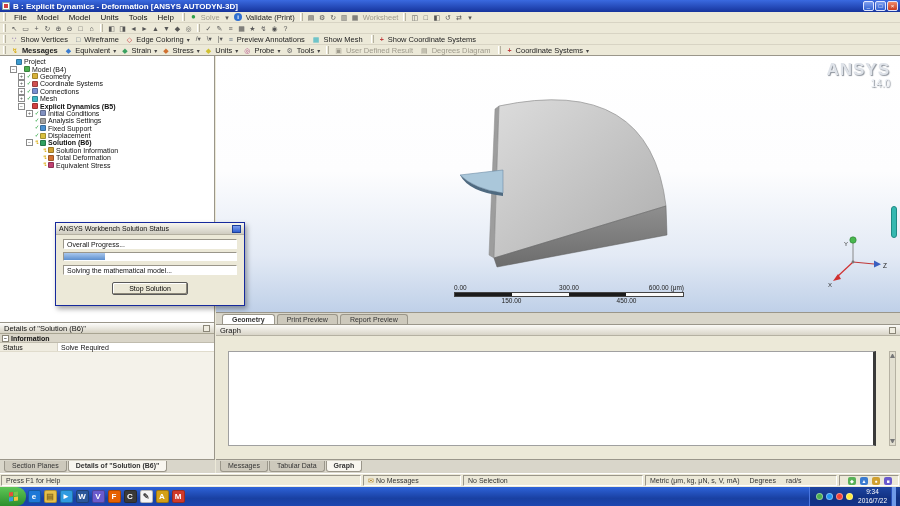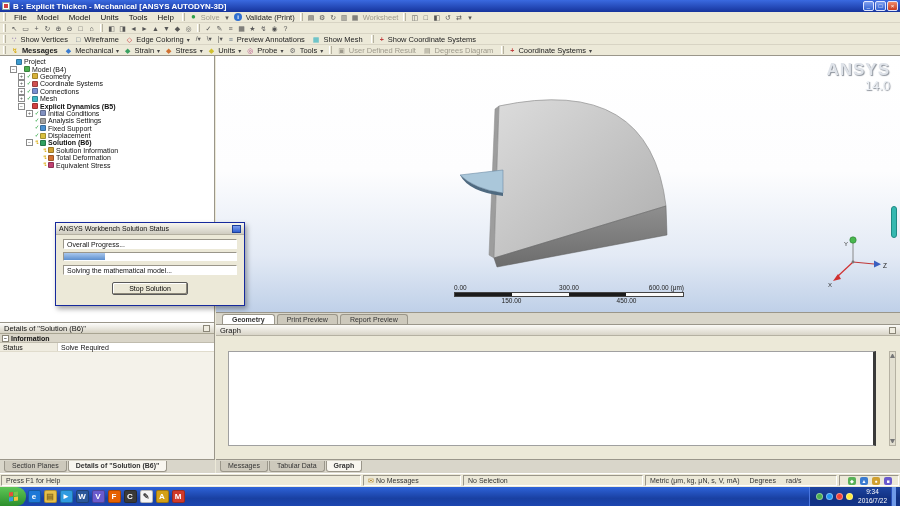--- a/index.html
+++ b/index.html
@@ -68,21 +68,21 @@
   .btab.active{background:#f8f6ef;font-weight:bold}
   .left-tabbar{left:0;top:459px;width:215px}
   .right-tabbar{left:216px;top:459px;width:684px}
 
   
   .viewport{left:216px;top:56px;width:684px;height:256px;
     background:linear-gradient(180deg,#ffffff 0%,#fdfdfe 45%,#e3eaf5 78%,#bfd0e8 100%)}
   .ansys-logo{right:10px;top:4px;text-align:right}
   .logo-text{font-size:17px;font-weight:bold;letter-spacing:1px;color:#dfe3e9;
     text-shadow:1px 1px 1px #8d939c,-1px -1px 0 #ffffff}
-  .logo-ver{font-size:13px;color:#e9edf2;text-shadow:1px 1px 1px #8d939c;margin-top:-2px}
+  .logo-ver{font-size:10px;color:#e9edf2;text-shadow:1px 1px 1px #8d939c;margin-top:-2px}
   .view-slider{right:3px;top:150px;width:6px;height:32px;background:#35b8b0;border:1px solid #1f8a84;border-radius:3px}
   .scalebar{left:238px;top:228px;width:230px;font-size:6.5px;color:#222}
   .sb-top{position:relative;height:8px}
   .sb-top .l0{position:absolute;left:0}
   .sb-top .l1{position:absolute;left:50%;transform:translateX(-50%)}
   .sb-top .l2{position:absolute;right:0}
   .sb-bar{height:5px;border:1px solid #444;display:flex}
   .sb-seg{flex:1}
   .sb-bot{position:relative;height:8px}
   .sb-bot .l0{position:absolute;left:25%;transform:translateX(-50%)}
@@ -145,21 +145,21 @@
     border:1px solid #5a5a5a;border-radius:2px;font-size:7px;font-family:"Liberation Sans",sans-serif;
     box-shadow:inset -1px -1px 0 #8a8678,inset 1px 1px 0 #fff}
 </style>
 </head>
 <body>
 
 <div class="screen">
 
   <div class="titlebar abs">
     <span class="app-icon"></span>
-    <span class="title-text">B : Explicit Thicken - Mechanical [ANSYS AUTODYN-3D]</span>
+    <span class="title-text">B : Explicit Dynamics - Deformation [ANSYS AUTODYN-3D]</span>
     <span class="winbtns">
       <span class="winbtn">_</span>
       <span class="winbtn">□</span>
       <span class="winbtn close">×</span>
     </span>
   </div>
 
   <div class="menubar abs row">
     <span class="handle"></span>
     <span class="mitem">File</span>
@@ -258,21 +258,21 @@
   </div>
 
   <div class="row4bar abs row">
     <span class="handle"></span>
     <span class="titem">
       <span class="ticon" style="color:#d8a800">↯</span>
       <span class="tlabel" style="font-weight:bold">Messages</span>
     </span>
     <span class="titem">
       <span class="ticon" style="color:#3a7bd0">◆</span>
-      <span class="tlabel">Mechanical</span>
+      <span class="tlabel">Equivalent</span>
       <span class="dd">▾</span>
     </span>
     <span class="titem">
       <span class="ticon" style="color:#3aa060">◆</span>
       <span class="tlabel">Strain</span>
       <span class="dd">▾</span>
     </span>
     <span class="titem">
       <span class="ticon" style="color:#d07030">◆</span>
       <span class="tlabel">Stress</span>

